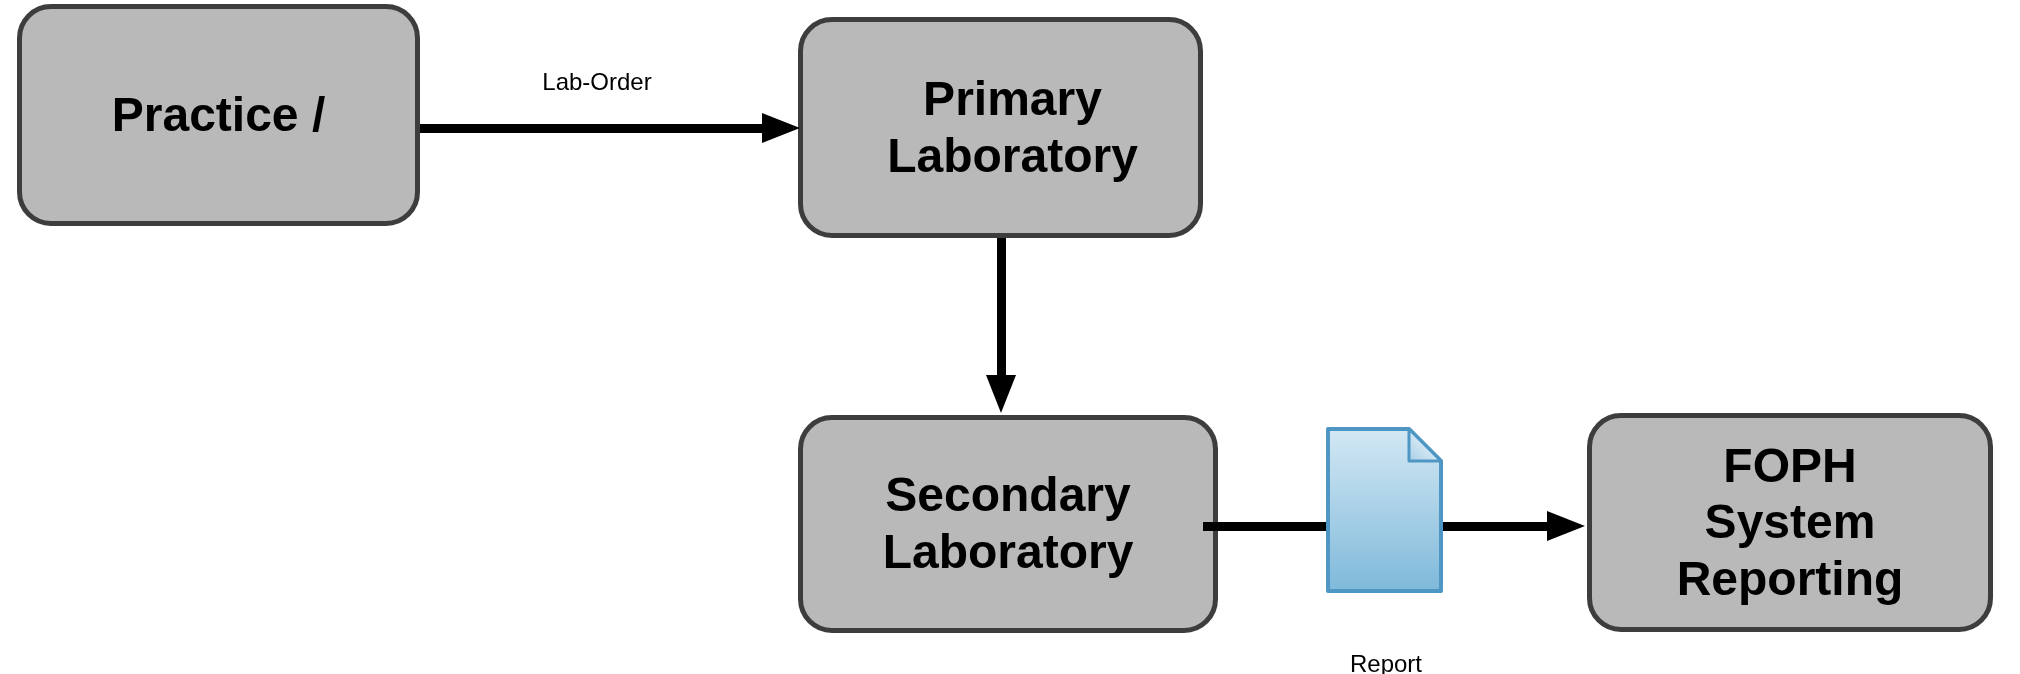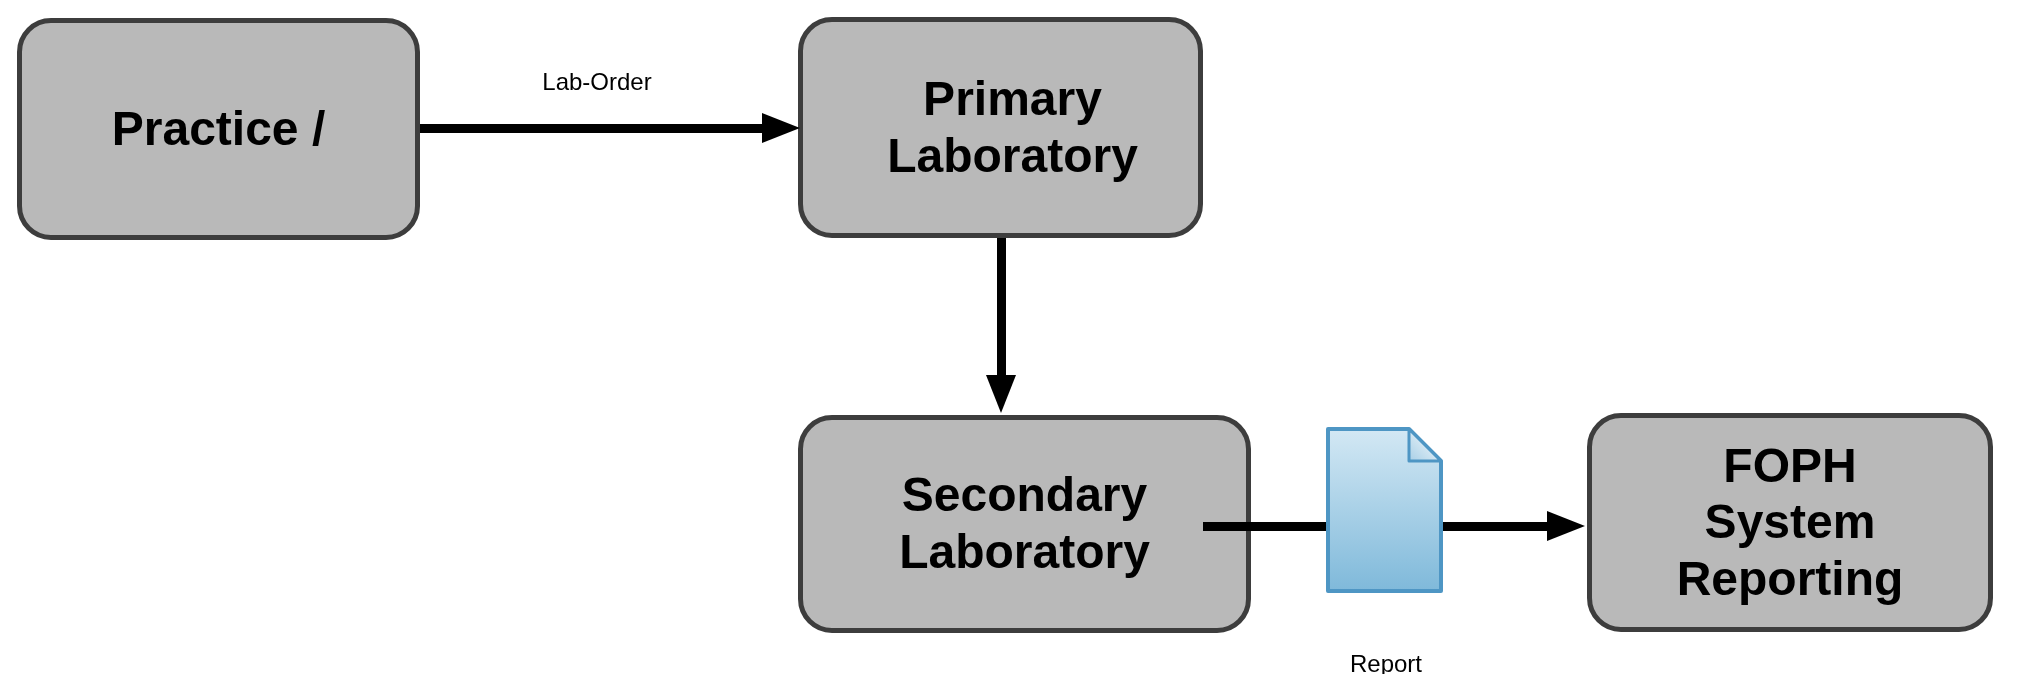--- a/index.html
+++ b/index.html
@@ -21,23 +21,23 @@
     display: flex;
     flex-direction: column;
     align-items: center;
     justify-content: center;
     text-align: center;
     color: #000000;
     font-weight: bold;
     font-size: 48px;
     line-height: 1.18;
   }
-  #node-practice  { left: 17px;   top: 18px;  width: 403px; height: 222px; }
+  #node-practice  { left: 17px;   top: 4px;  width: 403px; height: 222px; }
   #node-primary   { left: 798px;  top: 17px;  width: 405px; height: 221px; padding-left: 24px; }
-  #node-secondary { left: 798px;  top: 415px; width: 453px; height: 218px; }
+  #node-secondary { left: 798px;  top: 415px; width: 420px; height: 218px; }
   #node-foph      { left: 1587px; top: 413px; width: 406px; height: 219px; }
 
   
   .shaft { position: absolute; background: #000000; }
   #shaft-lab-order { left: 420px;  top: 124px; width: 342px; height: 9px; }
   #shaft-vertical  { left: 997px;  top: 238px; width: 9px;  height: 137px; }
   #shaft-report    { left: 1203px; top: 522px; width: 344px; height: 9px; }
 
   .head { position: absolute; width: 0; height: 0; }
   #head-lab-order {

